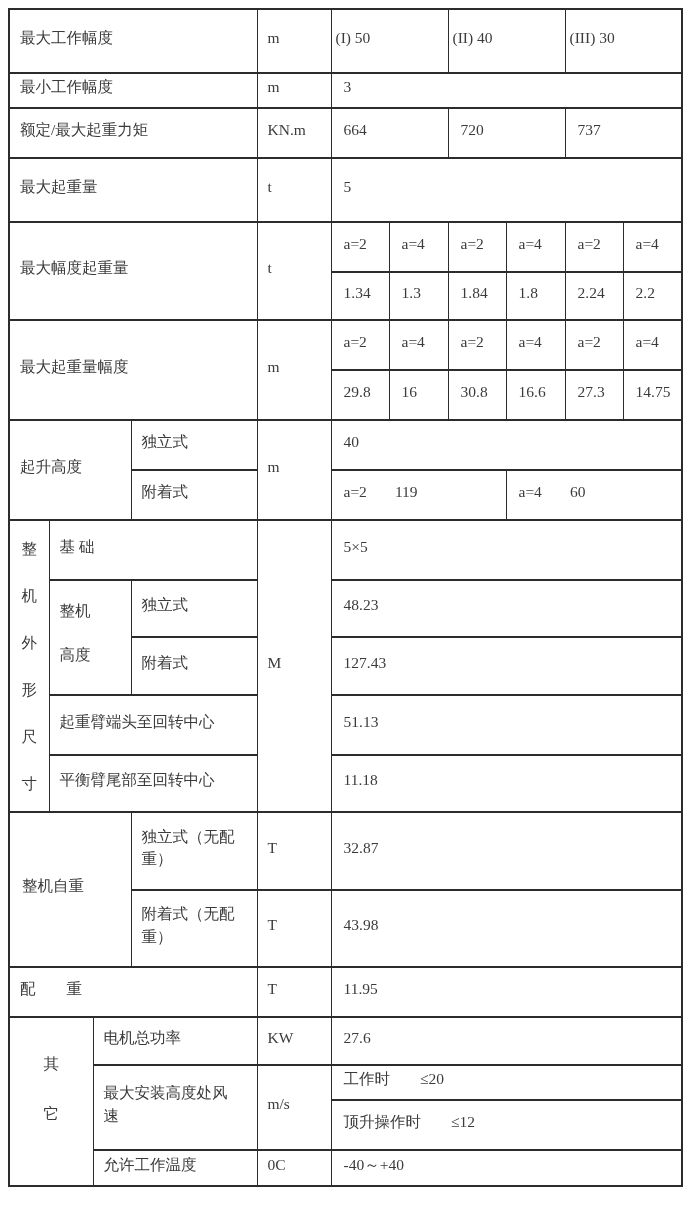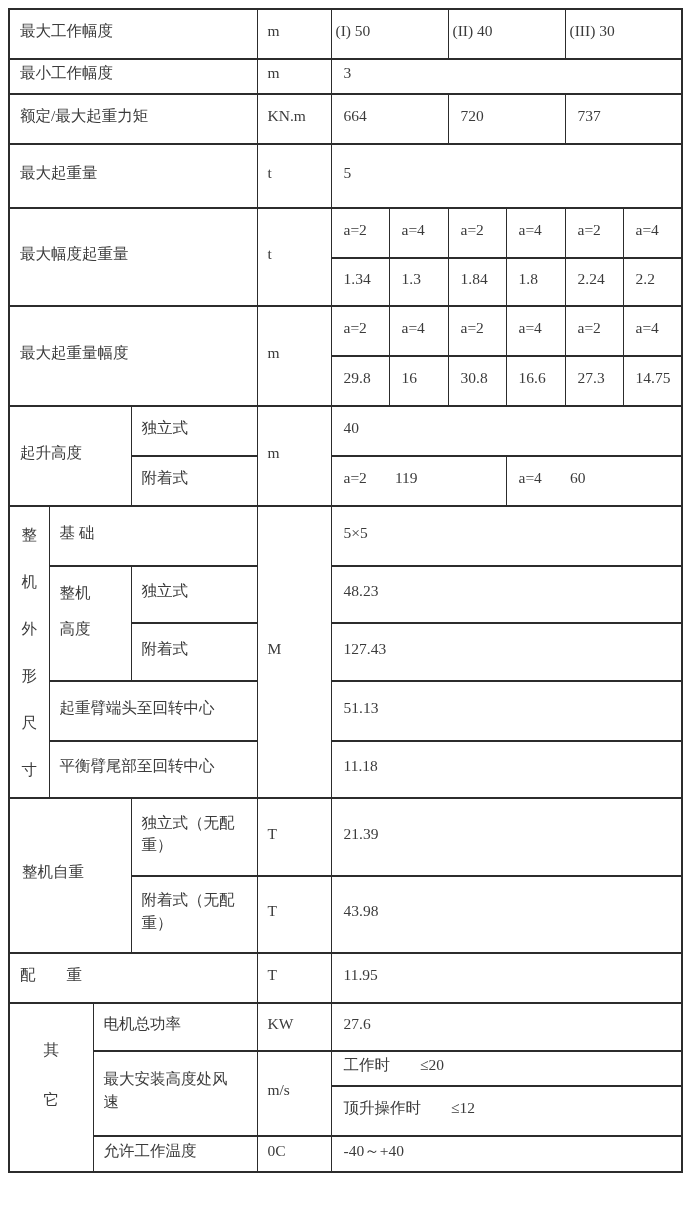--- a/index.html
+++ b/index.html
@@ -17,27 +17,27 @@
   td{
     border:1px solid #2c2c2c;
     border-top-width:2px;border-bottom-width:2px;
     font-size:15.5px;line-height:1.45;
     vertical-align:middle;
     padding:2px 18px 8px 10px;
     overflow:hidden;
   }
   td.val{padding-left:12px;padding-right:4px;}
   td.c{text-align:left;padding-left:4px;padding-right:4px;}
-  td.mh{white-space:pre-line;vertical-align:top;padding-top:8px;line-height:36px;}
+  td.mh{white-space:pre-line;vertical-align:top;padding-top:8px;line-height:44px;}
   td.vcell{text-align:center;padding:4px 0 0 0;line-height:47px;vertical-align:top;}
   td.vcell2{text-align:center;padding:0 0 26px 0;line-height:50px;vertical-align:middle;}
   td.selfw{padding-left:12px;margin-left:32px;}
   span.pk{display:inline-block;margin-right:28px;}
   span.wk{display:inline-block;margin-right:30px;}
-  tr.h46{height:50px} tr.h48{height:48px} tr.h49{height:35px} tr.h50{height:50px}
+  tr.h46{height:64px} tr.h48{height:48px} tr.h49{height:35px} tr.h50{height:50px}
   tr.h51{height:36px} tr.h52{height:64px} tr.h57{height:57px} tr.h58{height:58px}
   tr.h60{height:60px} tr.h77{height:77px} tr.h78{height:78px}
 </style>
 </head>
 <body>
 
 <table>
   <colgroup>
     <col style="width:40px">
       <col style="width:44px">
@@ -157,21 +157,21 @@
   </tr>
   <tr class="h57">
     <td colspan="3">平衡臂尾部至回转中心</td>
     <td colspan="6" class="val">11.18</td>
   </tr>
 
   <tr class="h78">
     <td colspan="3" rowspan="2" class="selfw">整机自重</td>
     <td>独立式（无配重）</td>
     <td>T</td>
-    <td colspan="6" class="val">21.39</td>
+    <td colspan="6" class="val">32.87</td>
   </tr>
   <tr class="h77">
     <td>附着式（无配重）</td>
     <td>T</td>
     <td colspan="6" class="val">43.98</td>
   </tr>
 
   <tr class="h50">
     <td colspan="4">配　　重</td>
     <td>T</td>

